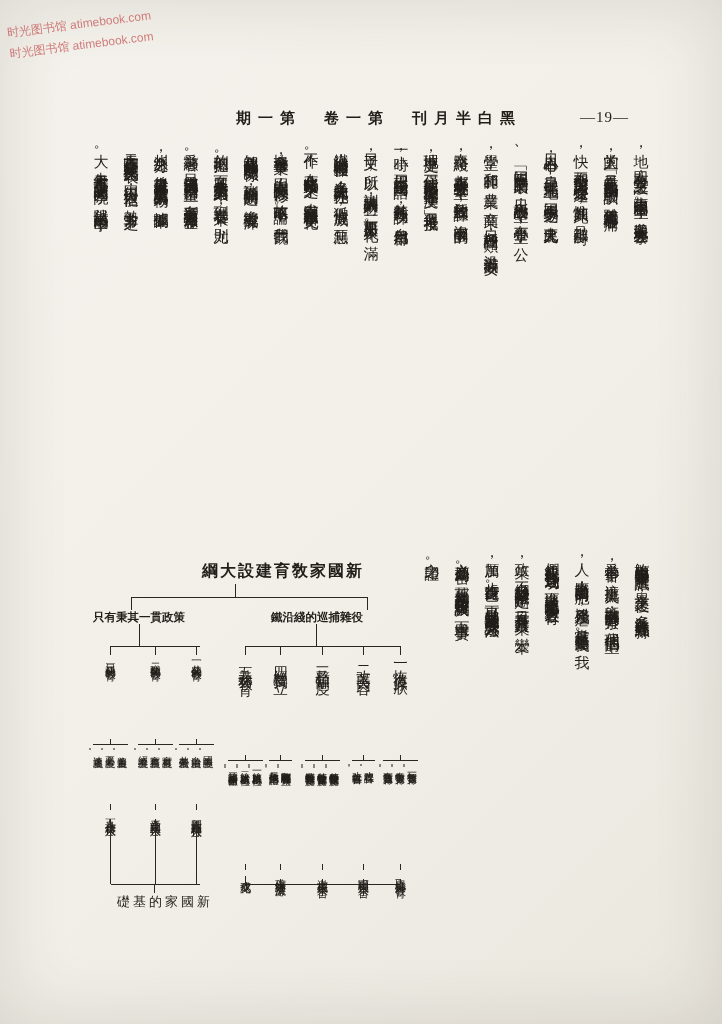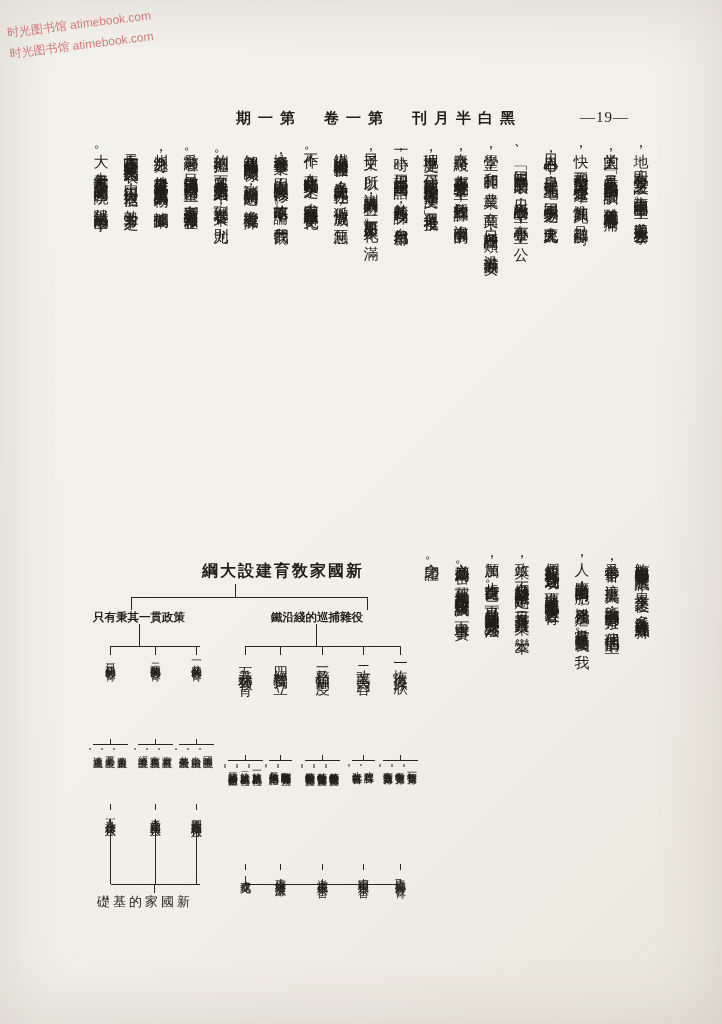--- a/index.html
+++ b/index.html
@@ -33,21 +33,21 @@
   .tfill{flex:1;min-height:4px;width:1px;background:#2a2622;}
   .b-label{writing-mode:vertical-rl;font-size:14.5px;letter-spacing:3.5px;height:100px;}
   .b-label-l{writing-mode:vertical-rl;font-size:10.5px;letter-spacing:1px;height:84px;}
   .subs{display:flex;flex-direction:row-reverse;justify-content:center;gap:1px;
         border-top:1px solid #2a2622;padding-top:3px;}
   .subs-r{height:100px;}
   .subs-l{height:56px;}
   .sub{writing-mode:vertical-rl;font-size:10px;line-height:11px;letter-spacing:.5px;
        text-decoration:underline;text-underline-offset:2px;text-decoration-thickness:1px;}
   .b-leaf{writing-mode:vertical-rl;font-size:11px;letter-spacing:1.5px;max-height:88px;}
-  .dg-root{position:absolute;top:337px;left:2px;width:116px;text-align:left;
+  .dg-root{position:absolute;top:337px;left:2px;width:116px;text-align:right;
            font-size:13px;letter-spacing:3px;white-space:nowrap;}
 </style>
 </head>
 <body>
 
 <div class="page">
 
   <div class="watermark">
     <div>时光图书馆 atimebook.com</div>
     <div>时光图书馆 atimebook.com</div>

